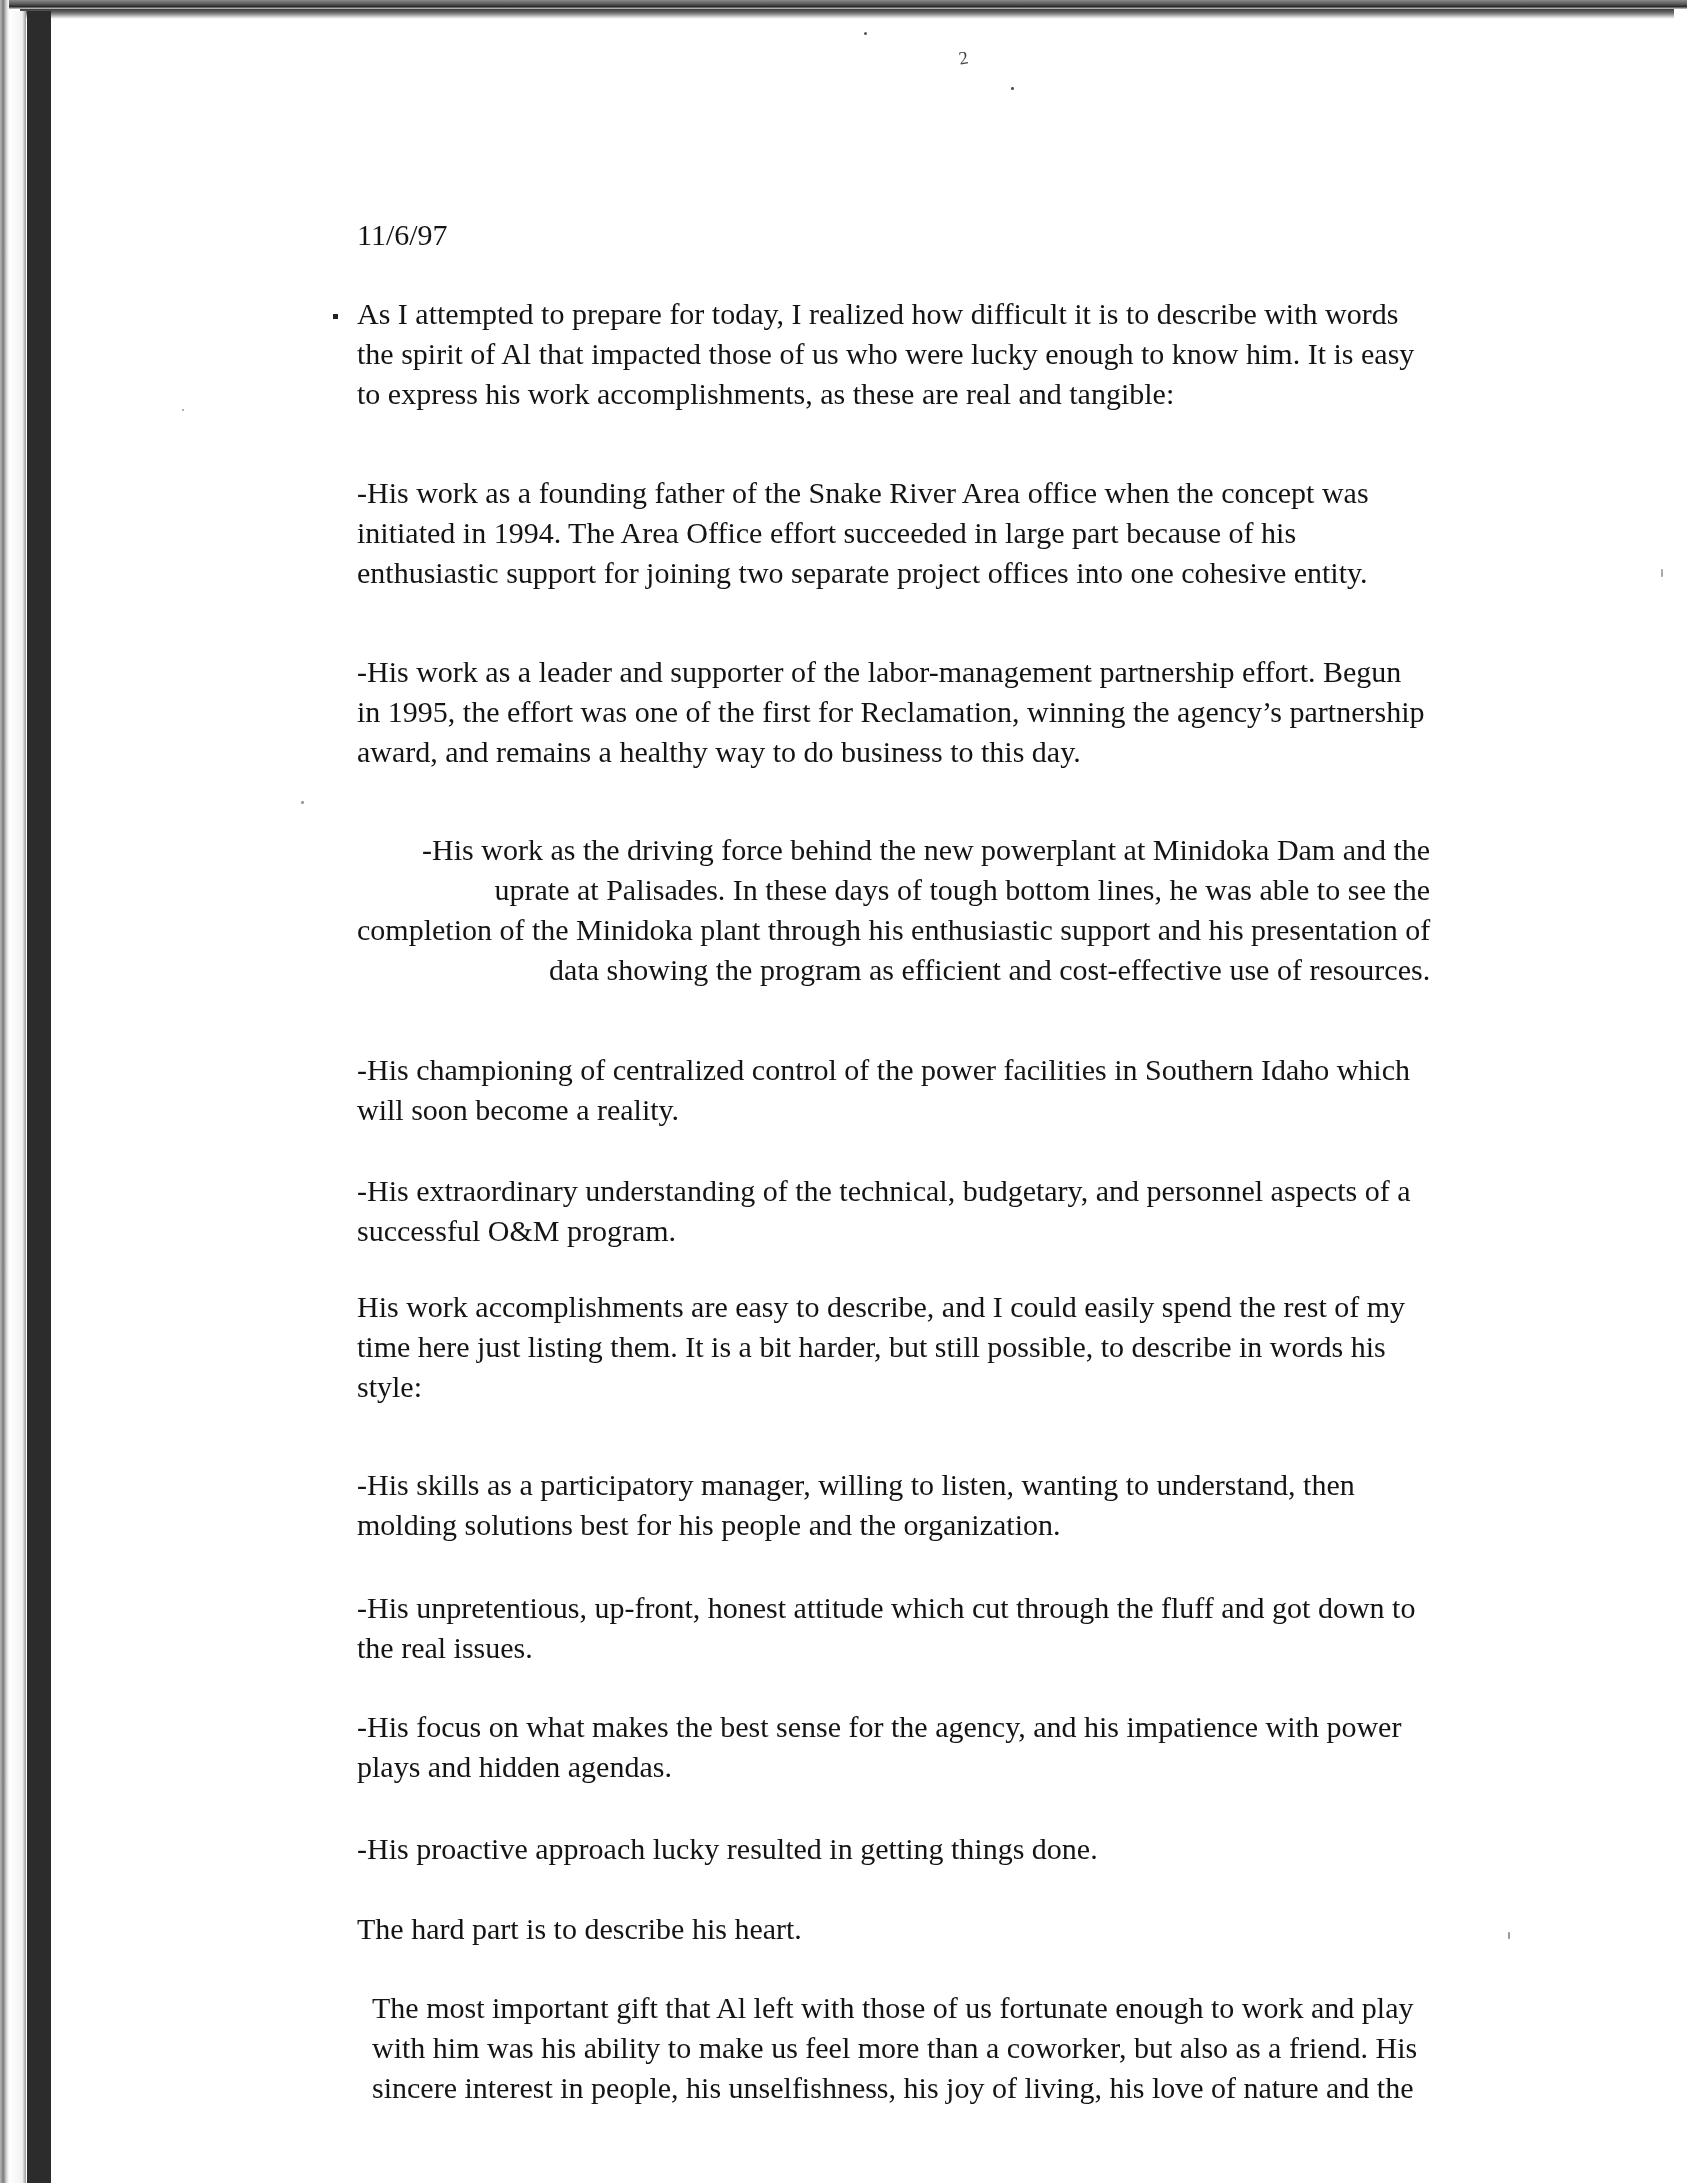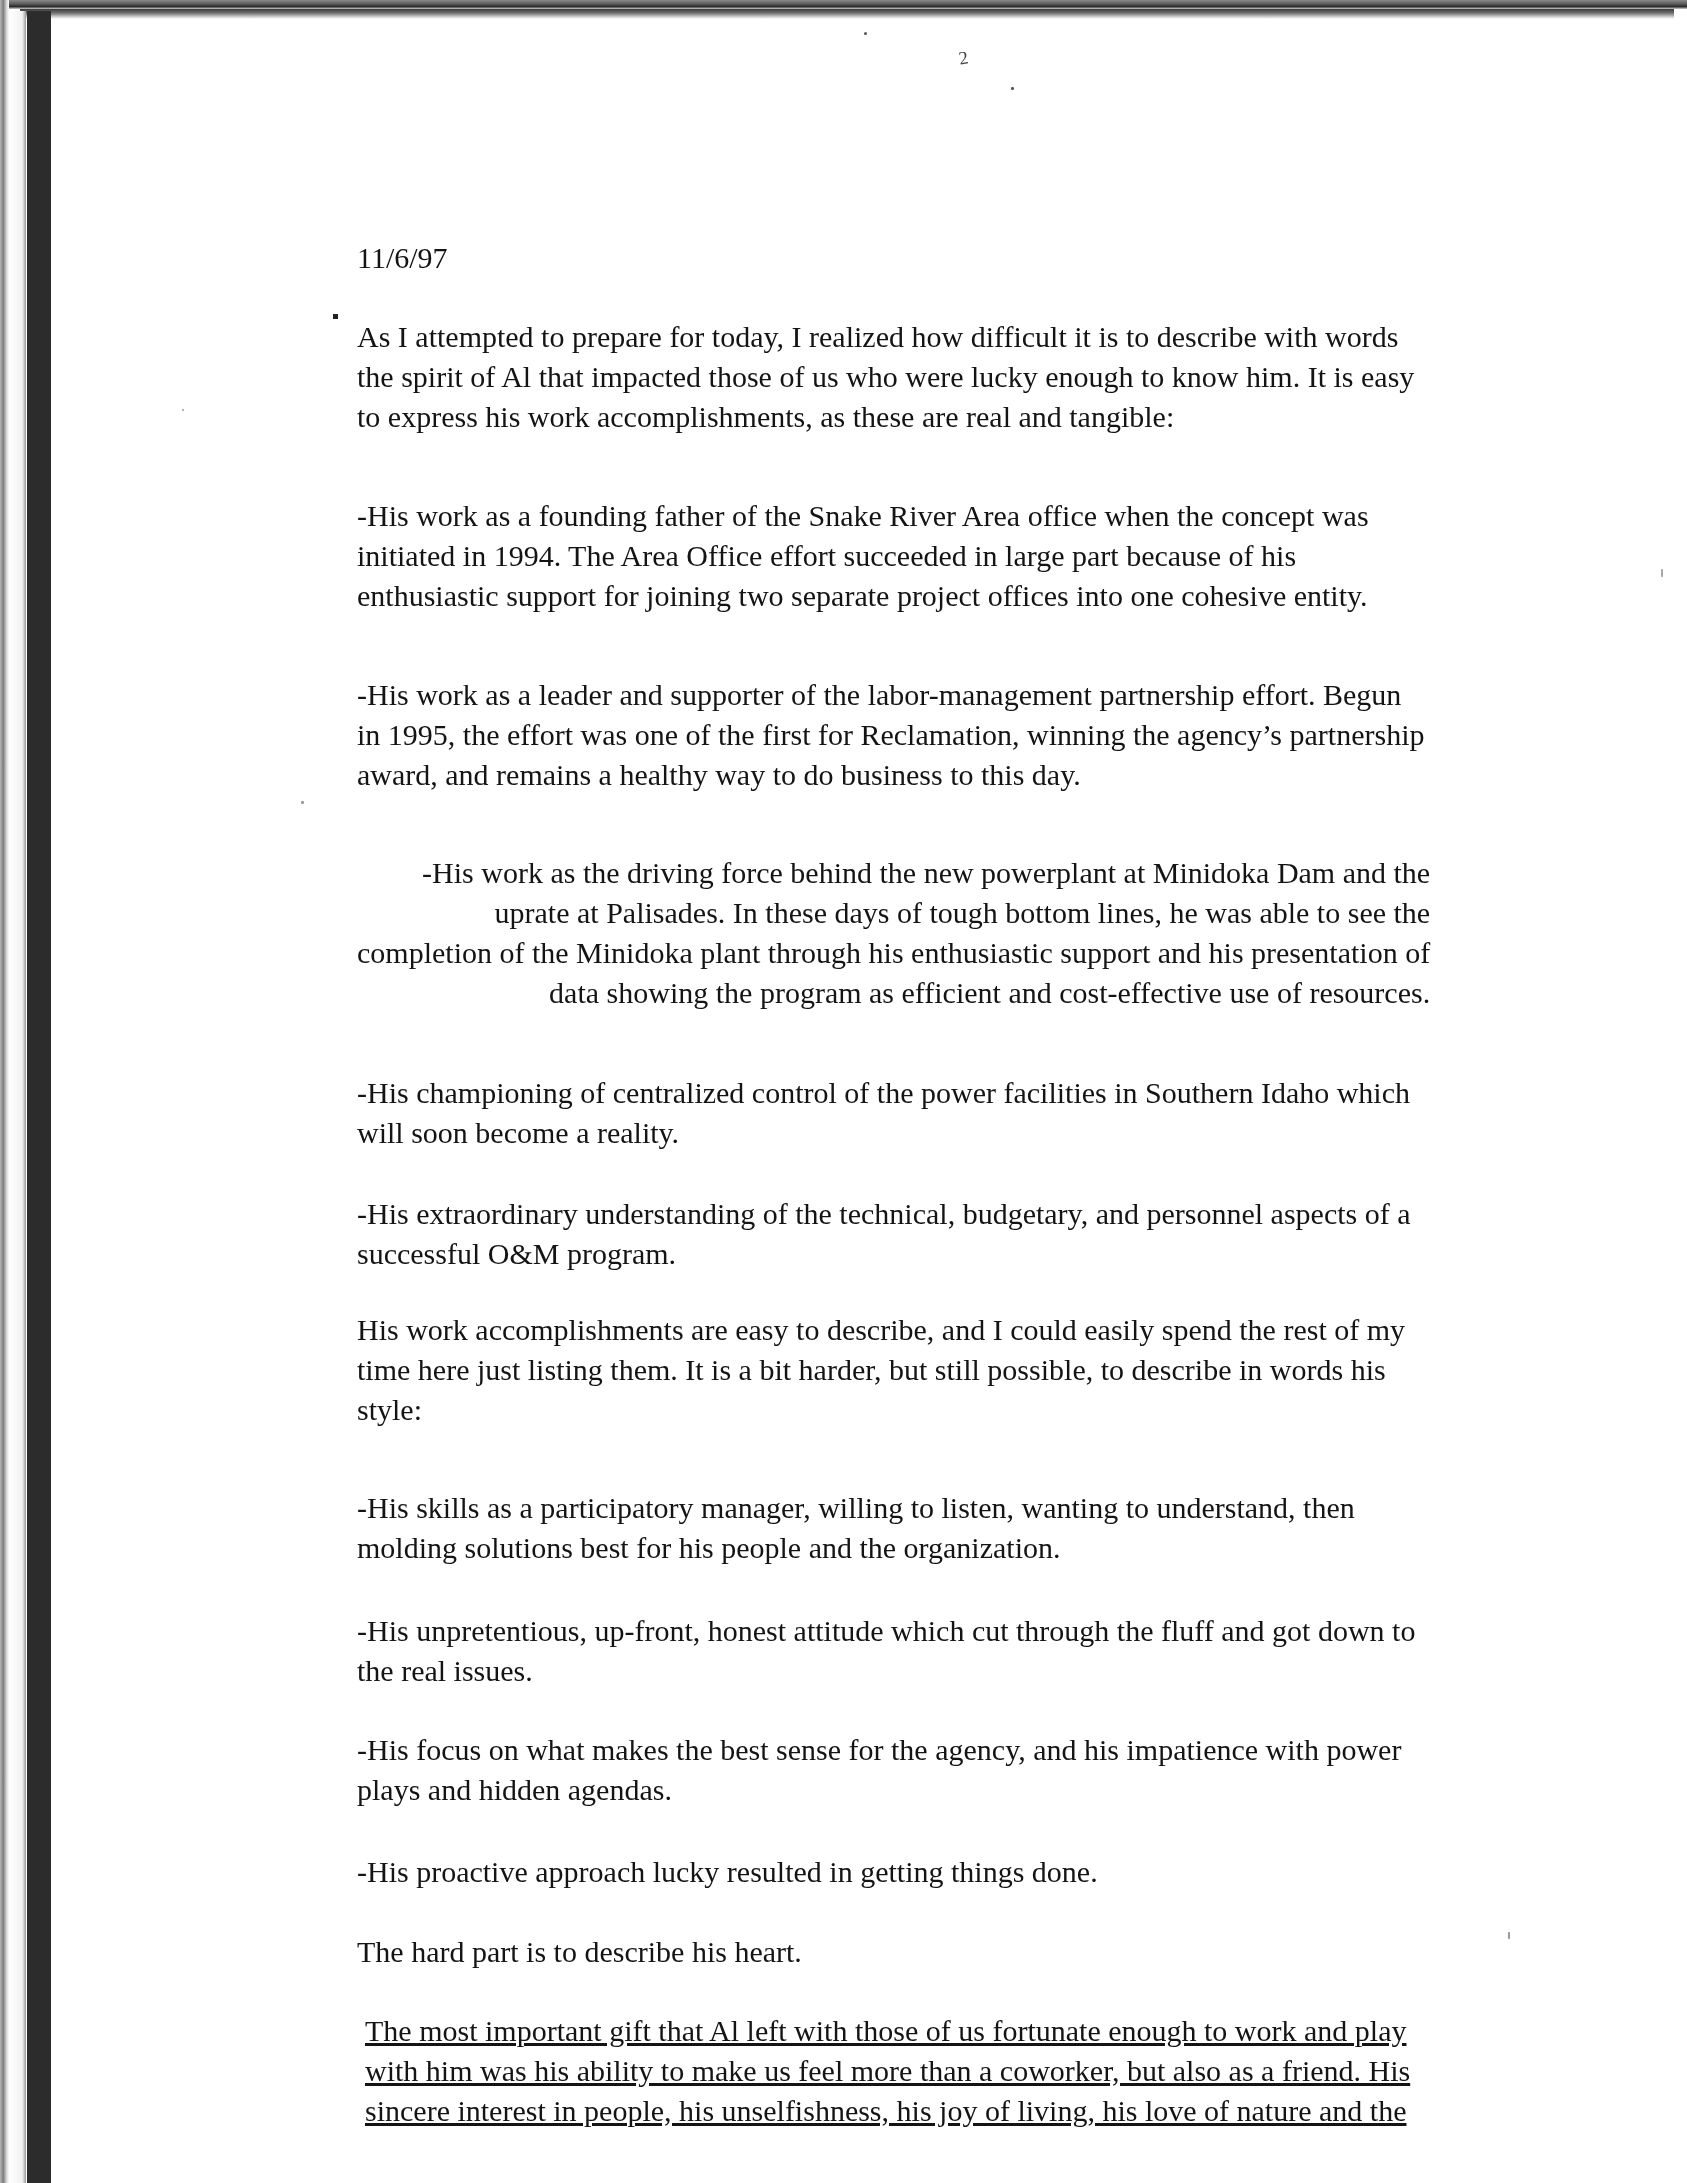--- a/index.html
+++ b/index.html
@@ -55,21 +55,20 @@
     left: 959px; top: 48px;
     font-size: 18.5px;
     color: #444;
     transform: rotate(-10deg);
   }
   .content {
     position: absolute;
     left: 357px;
     top: 215px;
     width: 1257px;
-    margin-top: 23px;
   }
   .date {
     font-size: 30px;
     line-height: 40px;
     height: 40px;
     margin: 0;
   }
   .para {
     font-size: 30px;
     line-height: 40px;
@@ -156,20 +155,20 @@
       <div class="para" style="position: absolute; left: 0px; top: 1492px;">
         <span class="line">-His focus on what makes the best sense for the agency, and his impatience with power</span>
         <span class="line">plays and hidden agendas.</span>
       </div>
       <div class="para" style="position: absolute; left: 0px; top: 1614px;">
         <span class="line">-His proactive approach lucky resulted in getting things done.</span>
       </div>
       <div class="para" style="position: absolute; left: 0px; top: 1694px;">
         <span class="line">The hard part is to describe his heart.</span>
       </div>
-      <div class="para" style="position: absolute; left: 8px; top: 1773px; text-decoration: underline;">
+      <div class="para" style="position: absolute; left: 15px; top: 1773px;">
         <span class="line">The most important gift that Al left with those of us fortunate enough to work and play</span>
         <span class="line">with him was his ability to make us feel more than a coworker, but also as a friend.  His</span>
         <span class="line">sincere interest in people, his unselfishness, his joy of living, his love of nature and the</span>
       </div>
     </div>
 </div>
 
 
 </body></html>

